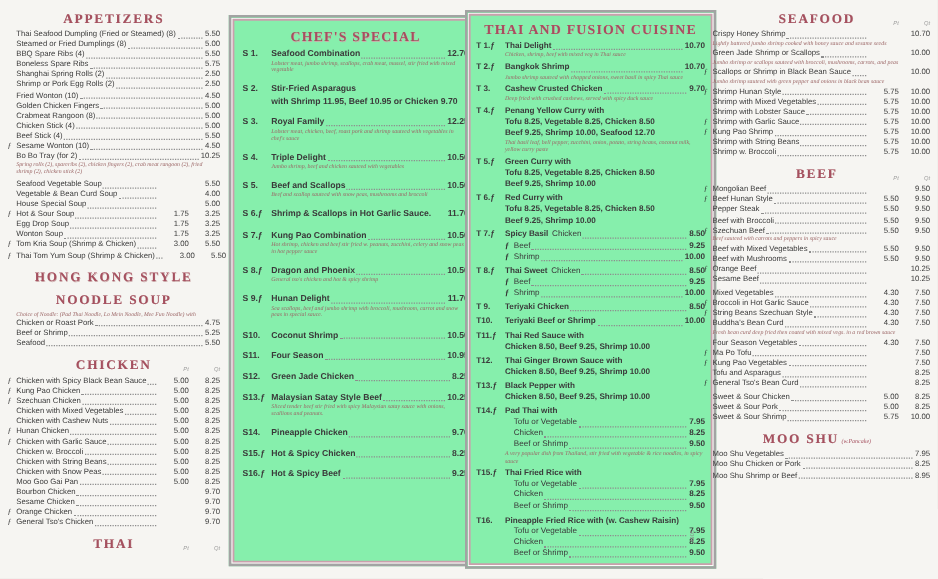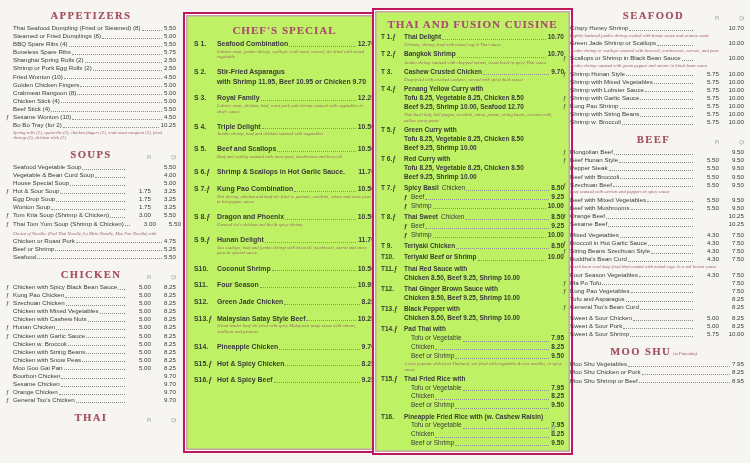--- a/index.html
+++ b/index.html
@@ -1,21 +1,21 @@
 <!DOCTYPE html>
 <html><head>
 <meta charset="utf-8">
 <style>
   html,body{margin:0;padding:0;background:#e9e7e3;}
   .page{position:relative;width:742px;height:463px;background:#f6f5f2;overflow:hidden;
         font-family:"Liberation Sans",sans-serif;color:#3a3a3a;padding-left:37px;}
   .col{position:absolute;}
   .col-left{left:6px;top:5px;width:170px;}
   .col-right{left:563px;top:5px;width:181px;}
-  .box{border:2px solid #be185d;box-shadow:inset 0 0 0 1px #fdfcfb,inset 0 0 0 2.5px #c9a0ac;background:#bef264;}
+  .box{border:2px solid #a3a3a3;box-shadow:inset 0 0 0 1px #fdfcfb,inset 0 0 0 2.5px #c9a0ac;background:#86efac;}
   .col-chefs{left:183px;top:12px;width:181px;height:425px;padding:6px 9px;}
   .col-thai{left:372px;top:8px;width:183px;height:435px;padding:4px 7px;}
 
   .section{margin-bottom:3px;}
   .sec-head{position:relative;text-align:center;margin:3px 0 1px;}
   .section:first-child .sec-head{margin-top:0;}
   .sec-title{font-family:"Liberation Serif",serif;font-weight:bold;font-size:10.5px;
              letter-spacing:1.5px;color:#a5505f;text-shadow:0.3px 0.3px 0 #caa;}
   .col-chefs .sec-title,.col-thai .sec-title{font-size:11px;letter-spacing:1px;}
   .sec-title-suffix{font-family:"Liberation Serif",serif;font-style:italic;font-size:4.8px;color:#a5505f;margin-left:2px;}
@@ -153,24 +153,20 @@
           <div class="row">
             <span class="gutter"></span>
             <span class="name">Bo Bo Tray (for 2)</span>
             <span class="lead"></span>
             <span class="p1">10.25</span>
           </div>
           <div class="note" style="padding-left: 7px;">Spring rolls (2), spareribs (2), chicken fingers (2), crab meat rangoon (2), fried shrimp (2), chicken stick (2)</div>
         </div>
       </div>
       <div class="section">
-        <div class="sec-head"><span class="sec-title">SOUPS</span><span class="colheads">
-            <span class="colhead">Pt</span>
-            <span class="colhead">Qt</span>
-          </span></div>
         <div class="item">
           <div class="row">
             <span class="gutter"></span>
             <span class="name">Seafood Vegetable Soup</span>
             <span class="lead"></span>
             <span class="p"></span>
             <span class="p">5.50</span>
           </div>
         </div>
         <div class="item">
@@ -231,20 +227,21 @@
           <div class="row">
             <span class="gutter">ƒ</span>
             <span class="name">Thai Tom Yum Soup (Shrimp &amp; Chicken)</span>
             <span class="lead"></span>
             <span class="p">3.00</span>
             <span class="p">5.50</span>
           </div>
         </div>
       </div>
       <div class="section">
+        <div class="sec-head"><span class="sec-title">HONG KONG STYLE NOODLE SOUP</span></div>
         <div class="headnote">Choice of Noodle: (Pad Thai Noodle, Lo Mein Noodle, Mee Fun Noodle) with</div>
         <div class="item">
           <div class="row">
             <span class="gutter"></span>
             <span class="name">Chicken or Roast Pork</span>
             <span class="lead"></span>
             <span class="p1">4.75</span>
           </div>
         </div>
         <div class="item">

